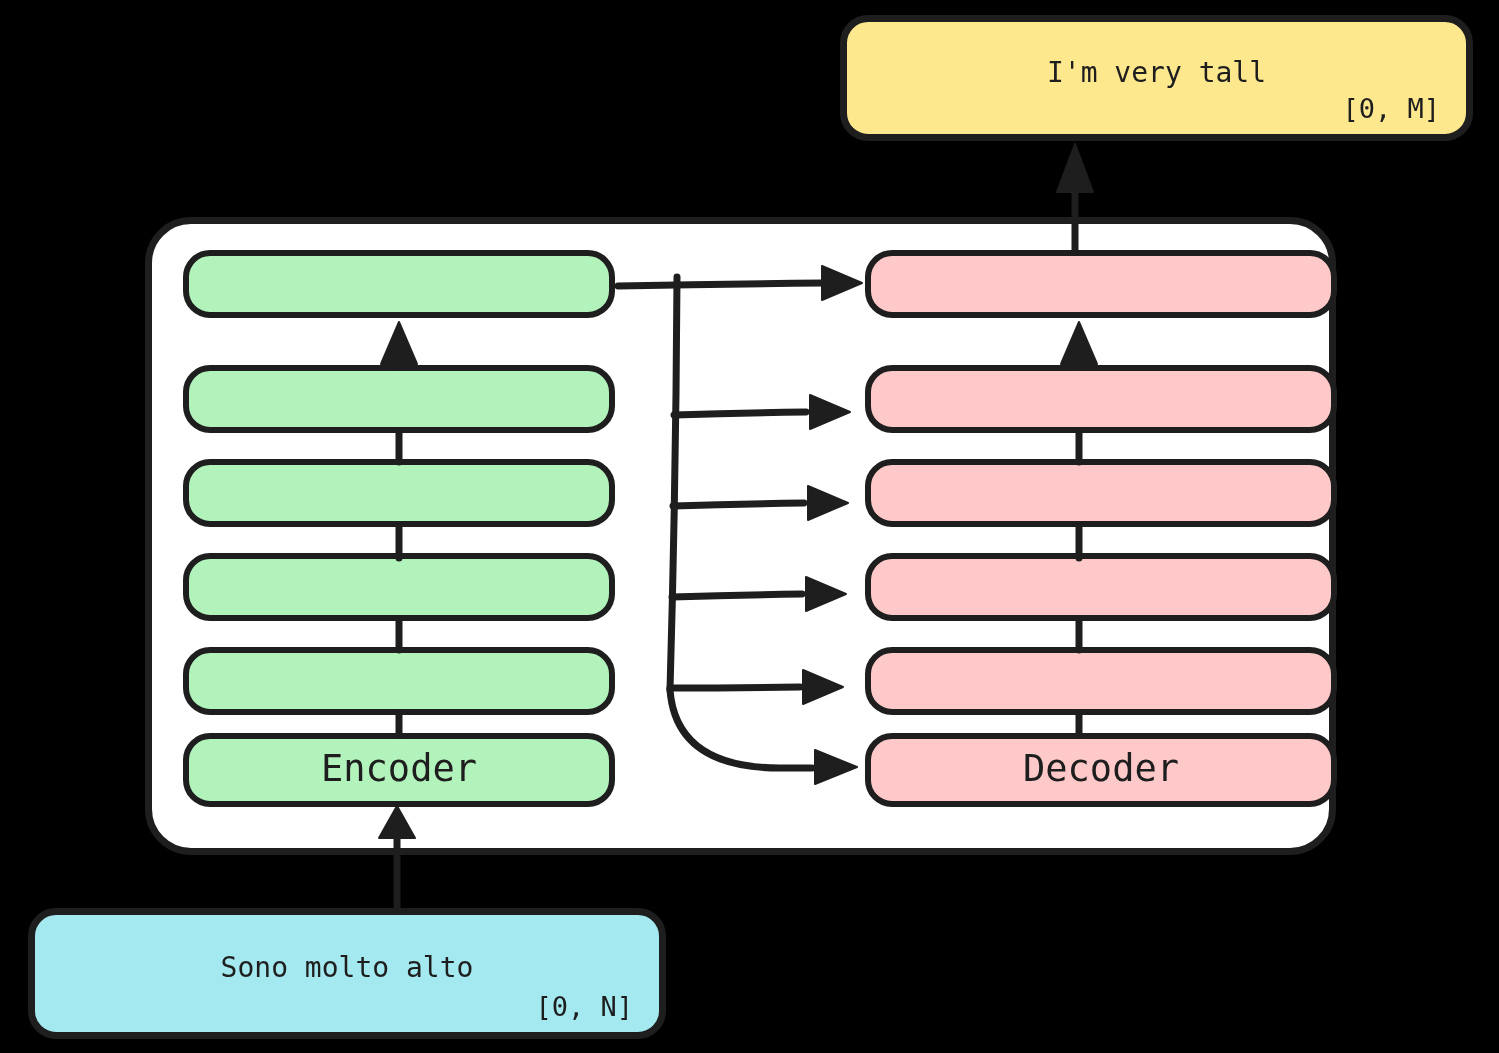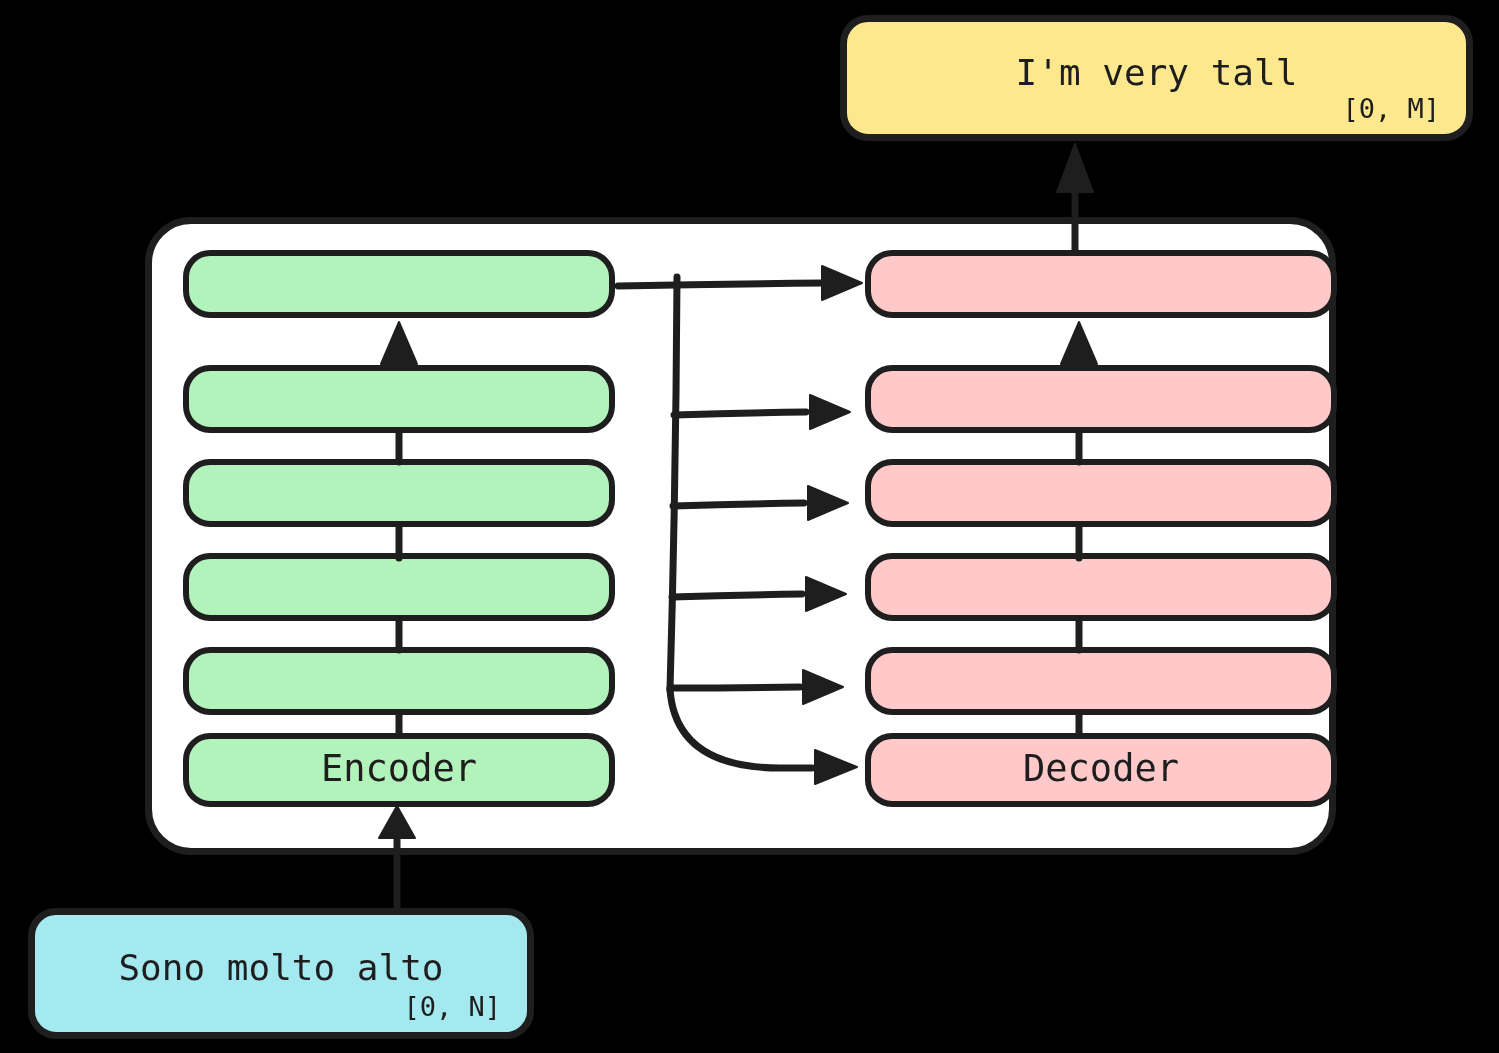--- a/index.html
+++ b/index.html
@@ -26,38 +26,38 @@
 
   
   .sentence-box {
     border: 7px solid var(--stroke);
     border-radius: 28px;
     display: flex;
     align-items: center;
     justify-content: center;
   }
   .sentence-box .main-text {
-    font-size: 36px;
+    font-size: 28px;
     letter-spacing: 0px;
     transform: translateY(-6px);
     white-space: pre;
   }
   .sentence-box .range-text {
     position: absolute;
     right: 26px;
     bottom: 10px;
     font-size: 27px;
     white-space: pre;
   }
   #output-box {
     left: 840px; top: 15px; width: 633px; height: 126px;
     background: var(--output-fill);
   }
   #input-box {
-    left: 28px; top: 908px; width: 506px; height: 131px;
+    left: 28px; top: 908px; width: 638px; height: 131px;
     background: var(--input-fill);
   }
 
   
   #model-container {
     left: 145px; top: 217px; width: 1191px; height: 638px;
     background: var(--container-bg);
     border: 7px solid var(--stroke);
     border-radius: 46px;
   }

